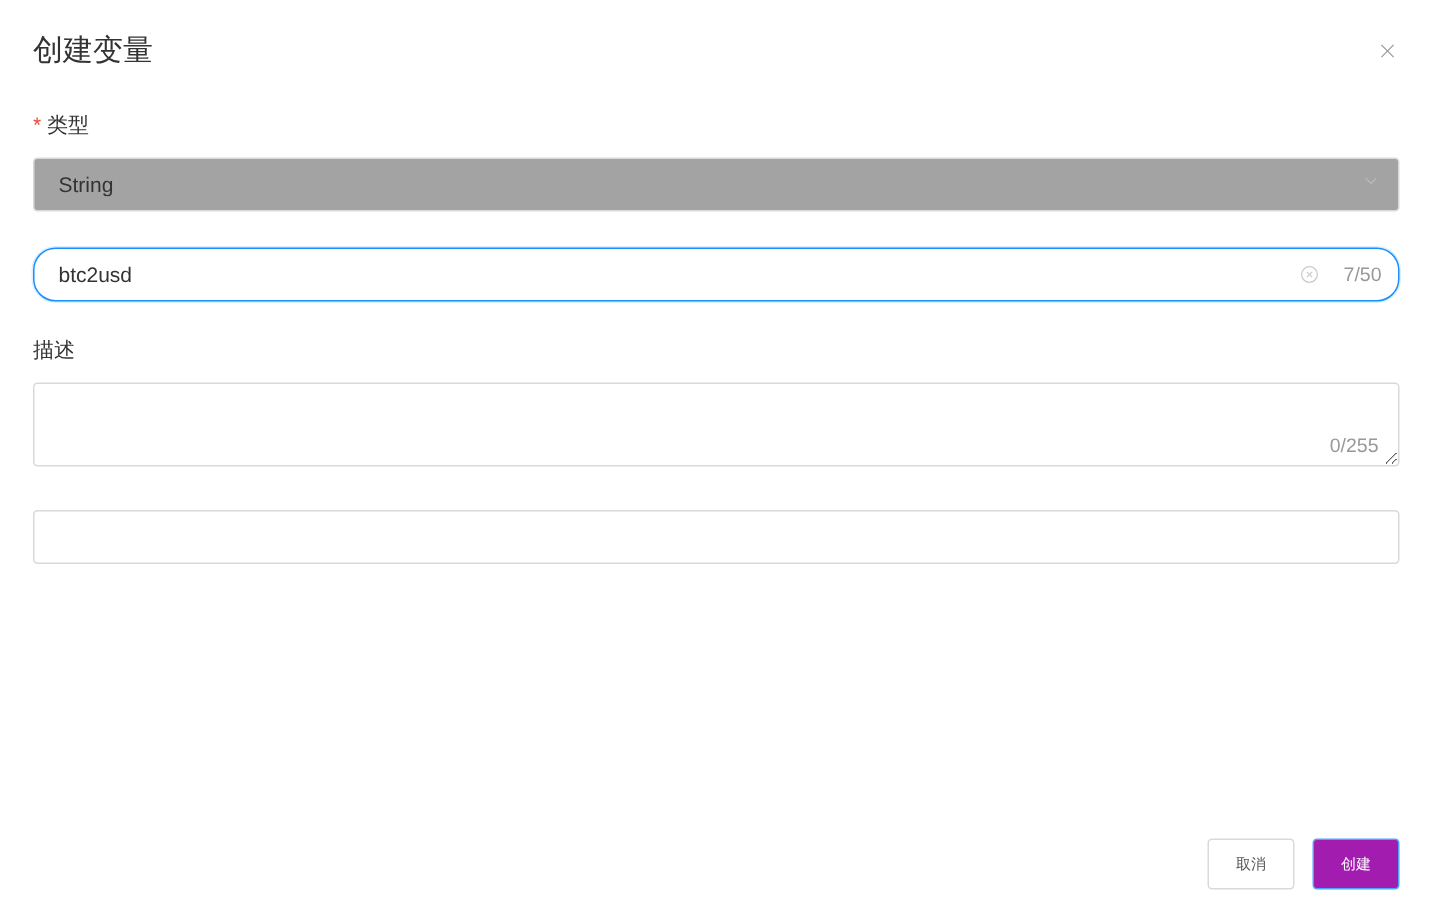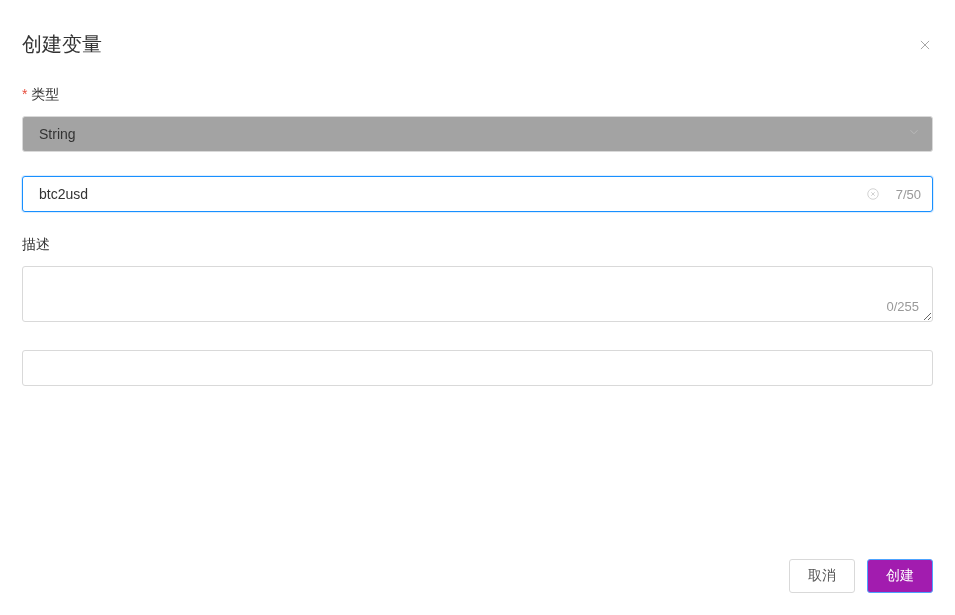--- a/index.html
+++ b/index.html
@@ -8,21 +8,21 @@
       padding: 0;
     }
     body {
       font-family: -apple-system, BlinkMacSystemFont, "Segoe UI", "PingFang SC", "Microsoft YaHei", sans-serif;
       background: #fff;
       width: 955px;
       height: 615px;
       position: relative;
     }
     .modal {
-      padding: 31px 22px;
+      padding: 20px 22px;
     }
     .modal-header {
       display: flex;
       justify-content: space-between;
       align-items: center;
       margin-bottom: 28px;
     }
     .modal-title {
       font-size: 20px;
       font-weight: 400;
@@ -93,20 +93,21 @@
       border: 1px solid #d9d9d9;
       border-radius: 3px;
       padding: 0 80px 0 16px;
       font-size: 14px;
       color: #333;
       outline: none;
     }
     .text-input.focused {
       border-color: #1890ff;
       box-shadow: 0 0 0 1px rgba(24,144,255,0.15);
+      border-radius: 15px;
     }
     .text-input-plain {
       width: 100%;
       height: 36px;
       border: 1px solid #d9d9d9;
       border-radius: 3px;
       padding: 0 16px;
       font-size: 14px;
       color: #333;
       outline: none;
@@ -163,21 +164,21 @@
       position: absolute;
       bottom: 22px;
       right: 22px;
       display: flex;
       gap: 12px;
     }
     .btn {
       height: 34px;
       padding: 0 18px;
       border-radius: 3px;
-      font-size: 14px;
+      font-size: 10px;
       cursor: pointer;
       outline: none;
       display: inline-flex;
       align-items: center;
       justify-content: center;
     }
     .btn-default {
       background: #fff;
       border: 1px solid #d9d9d9;
       color: #555;

